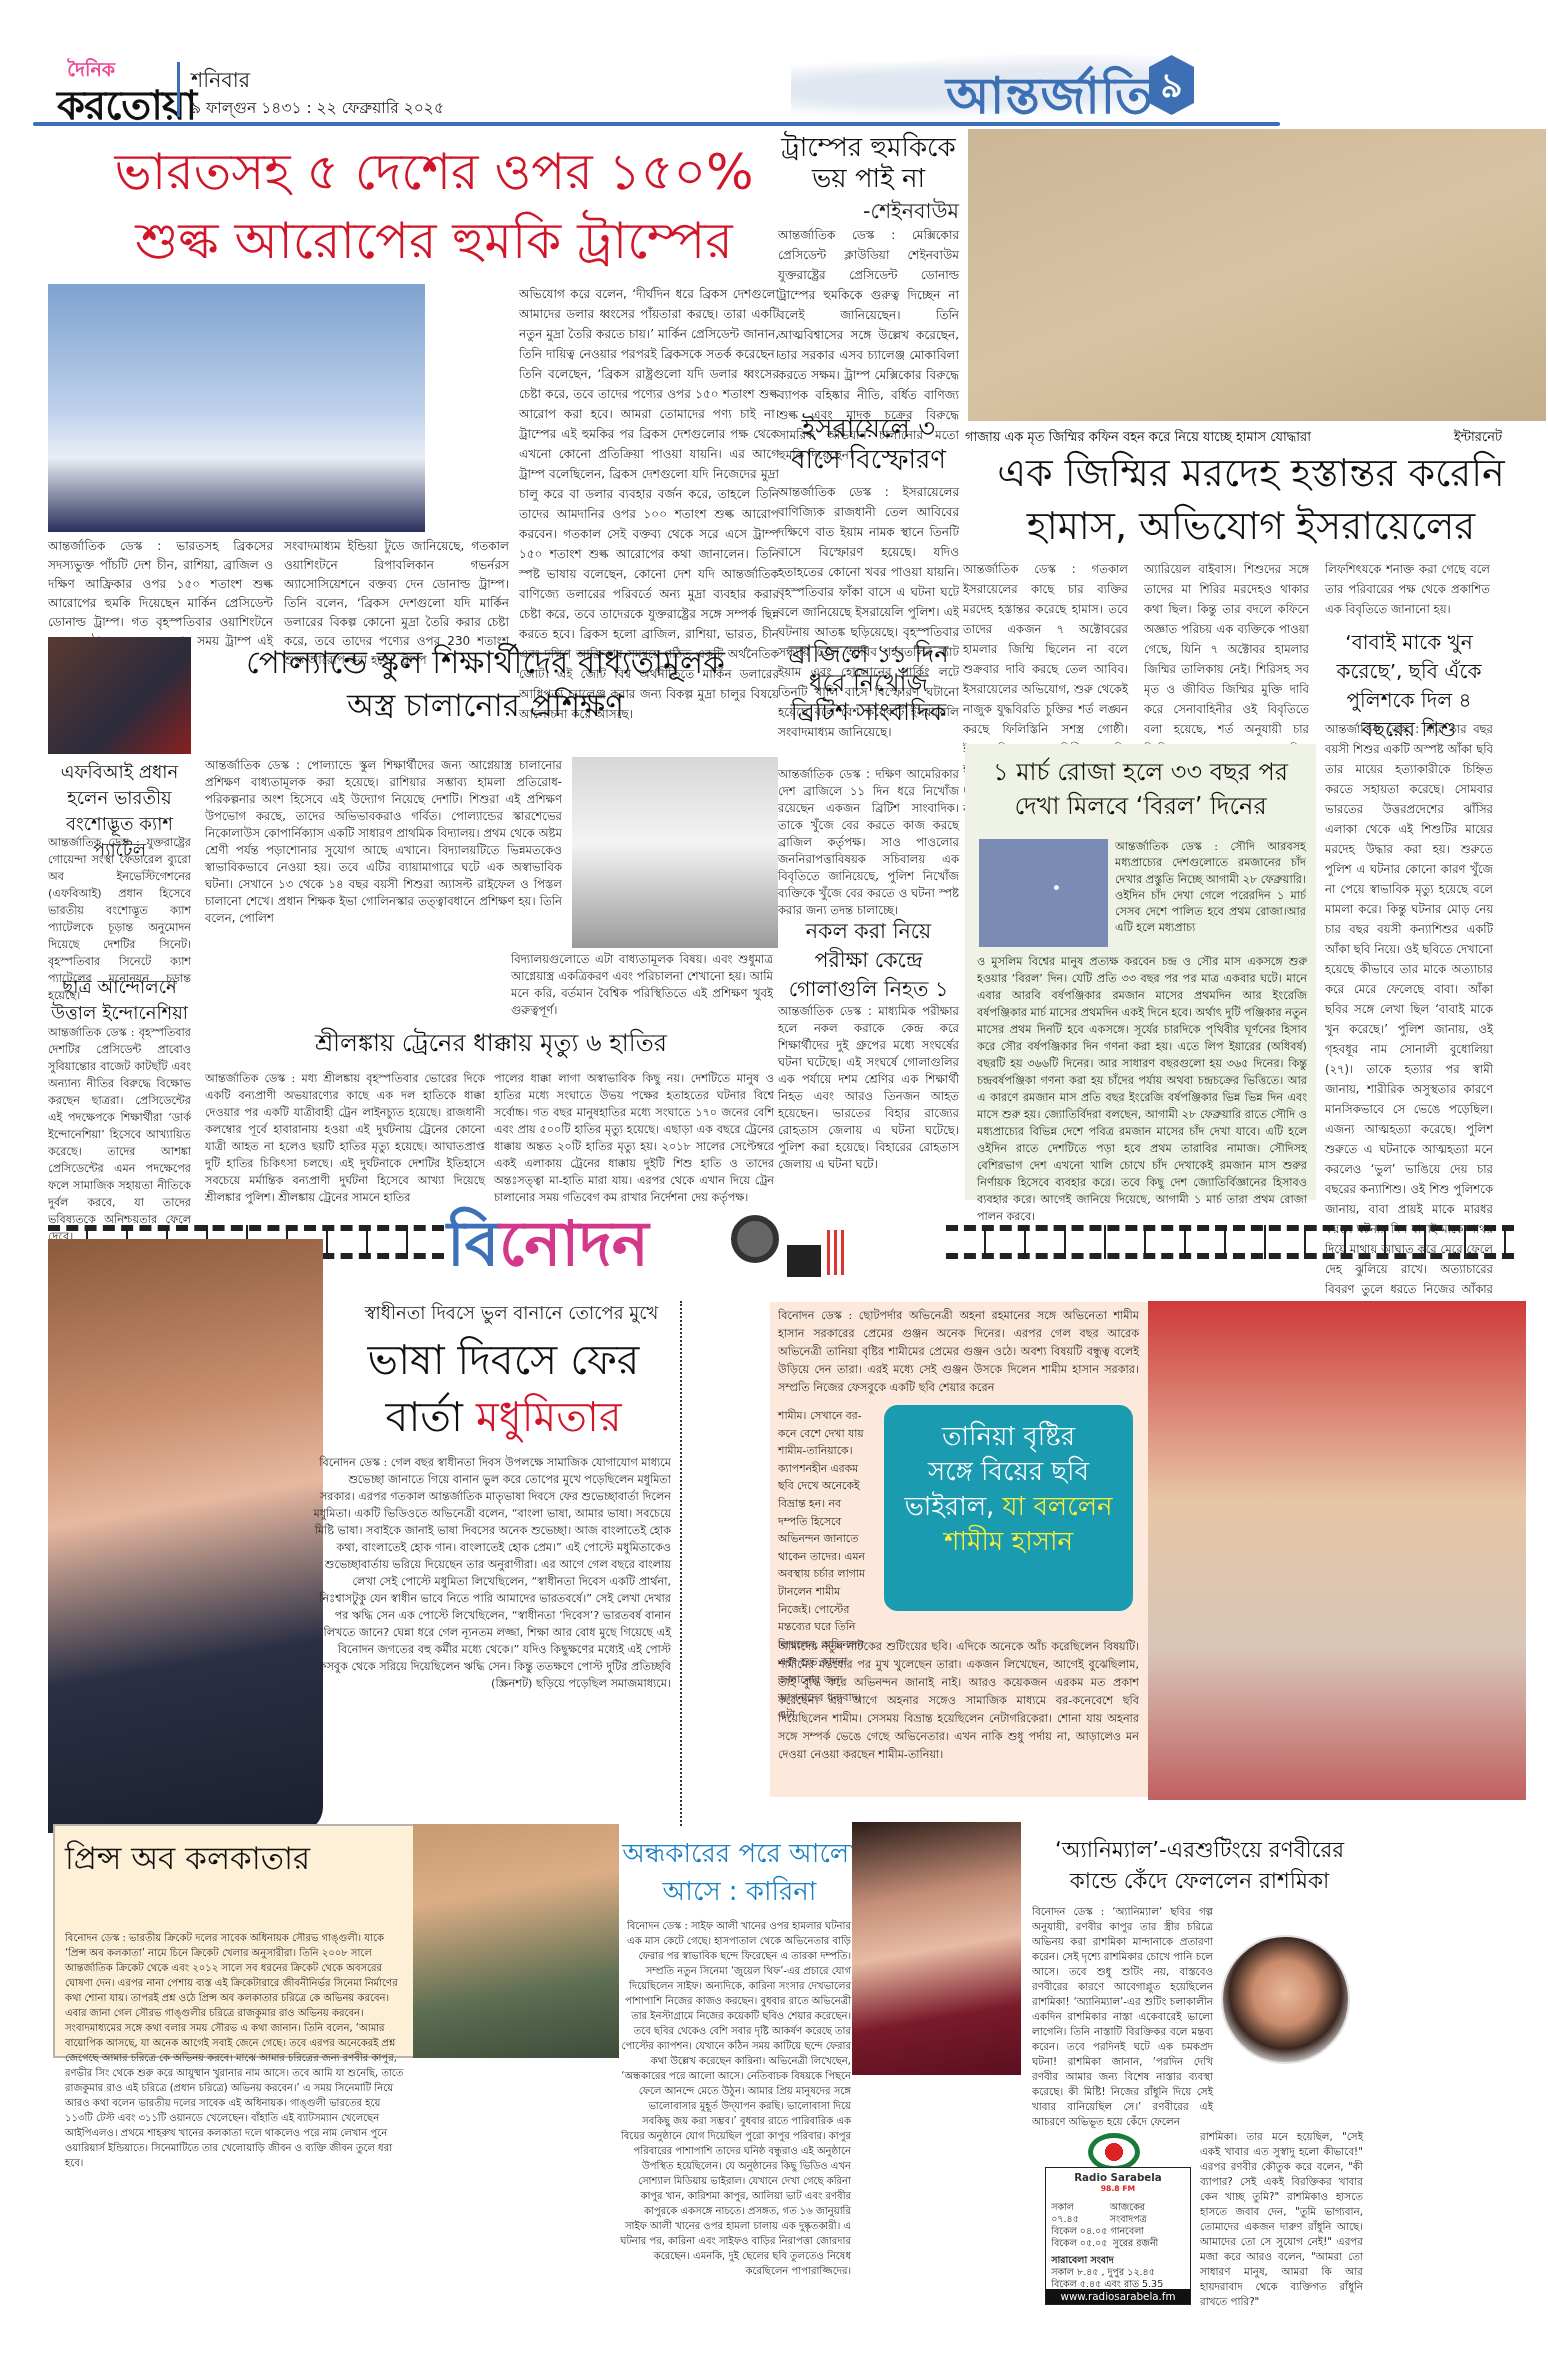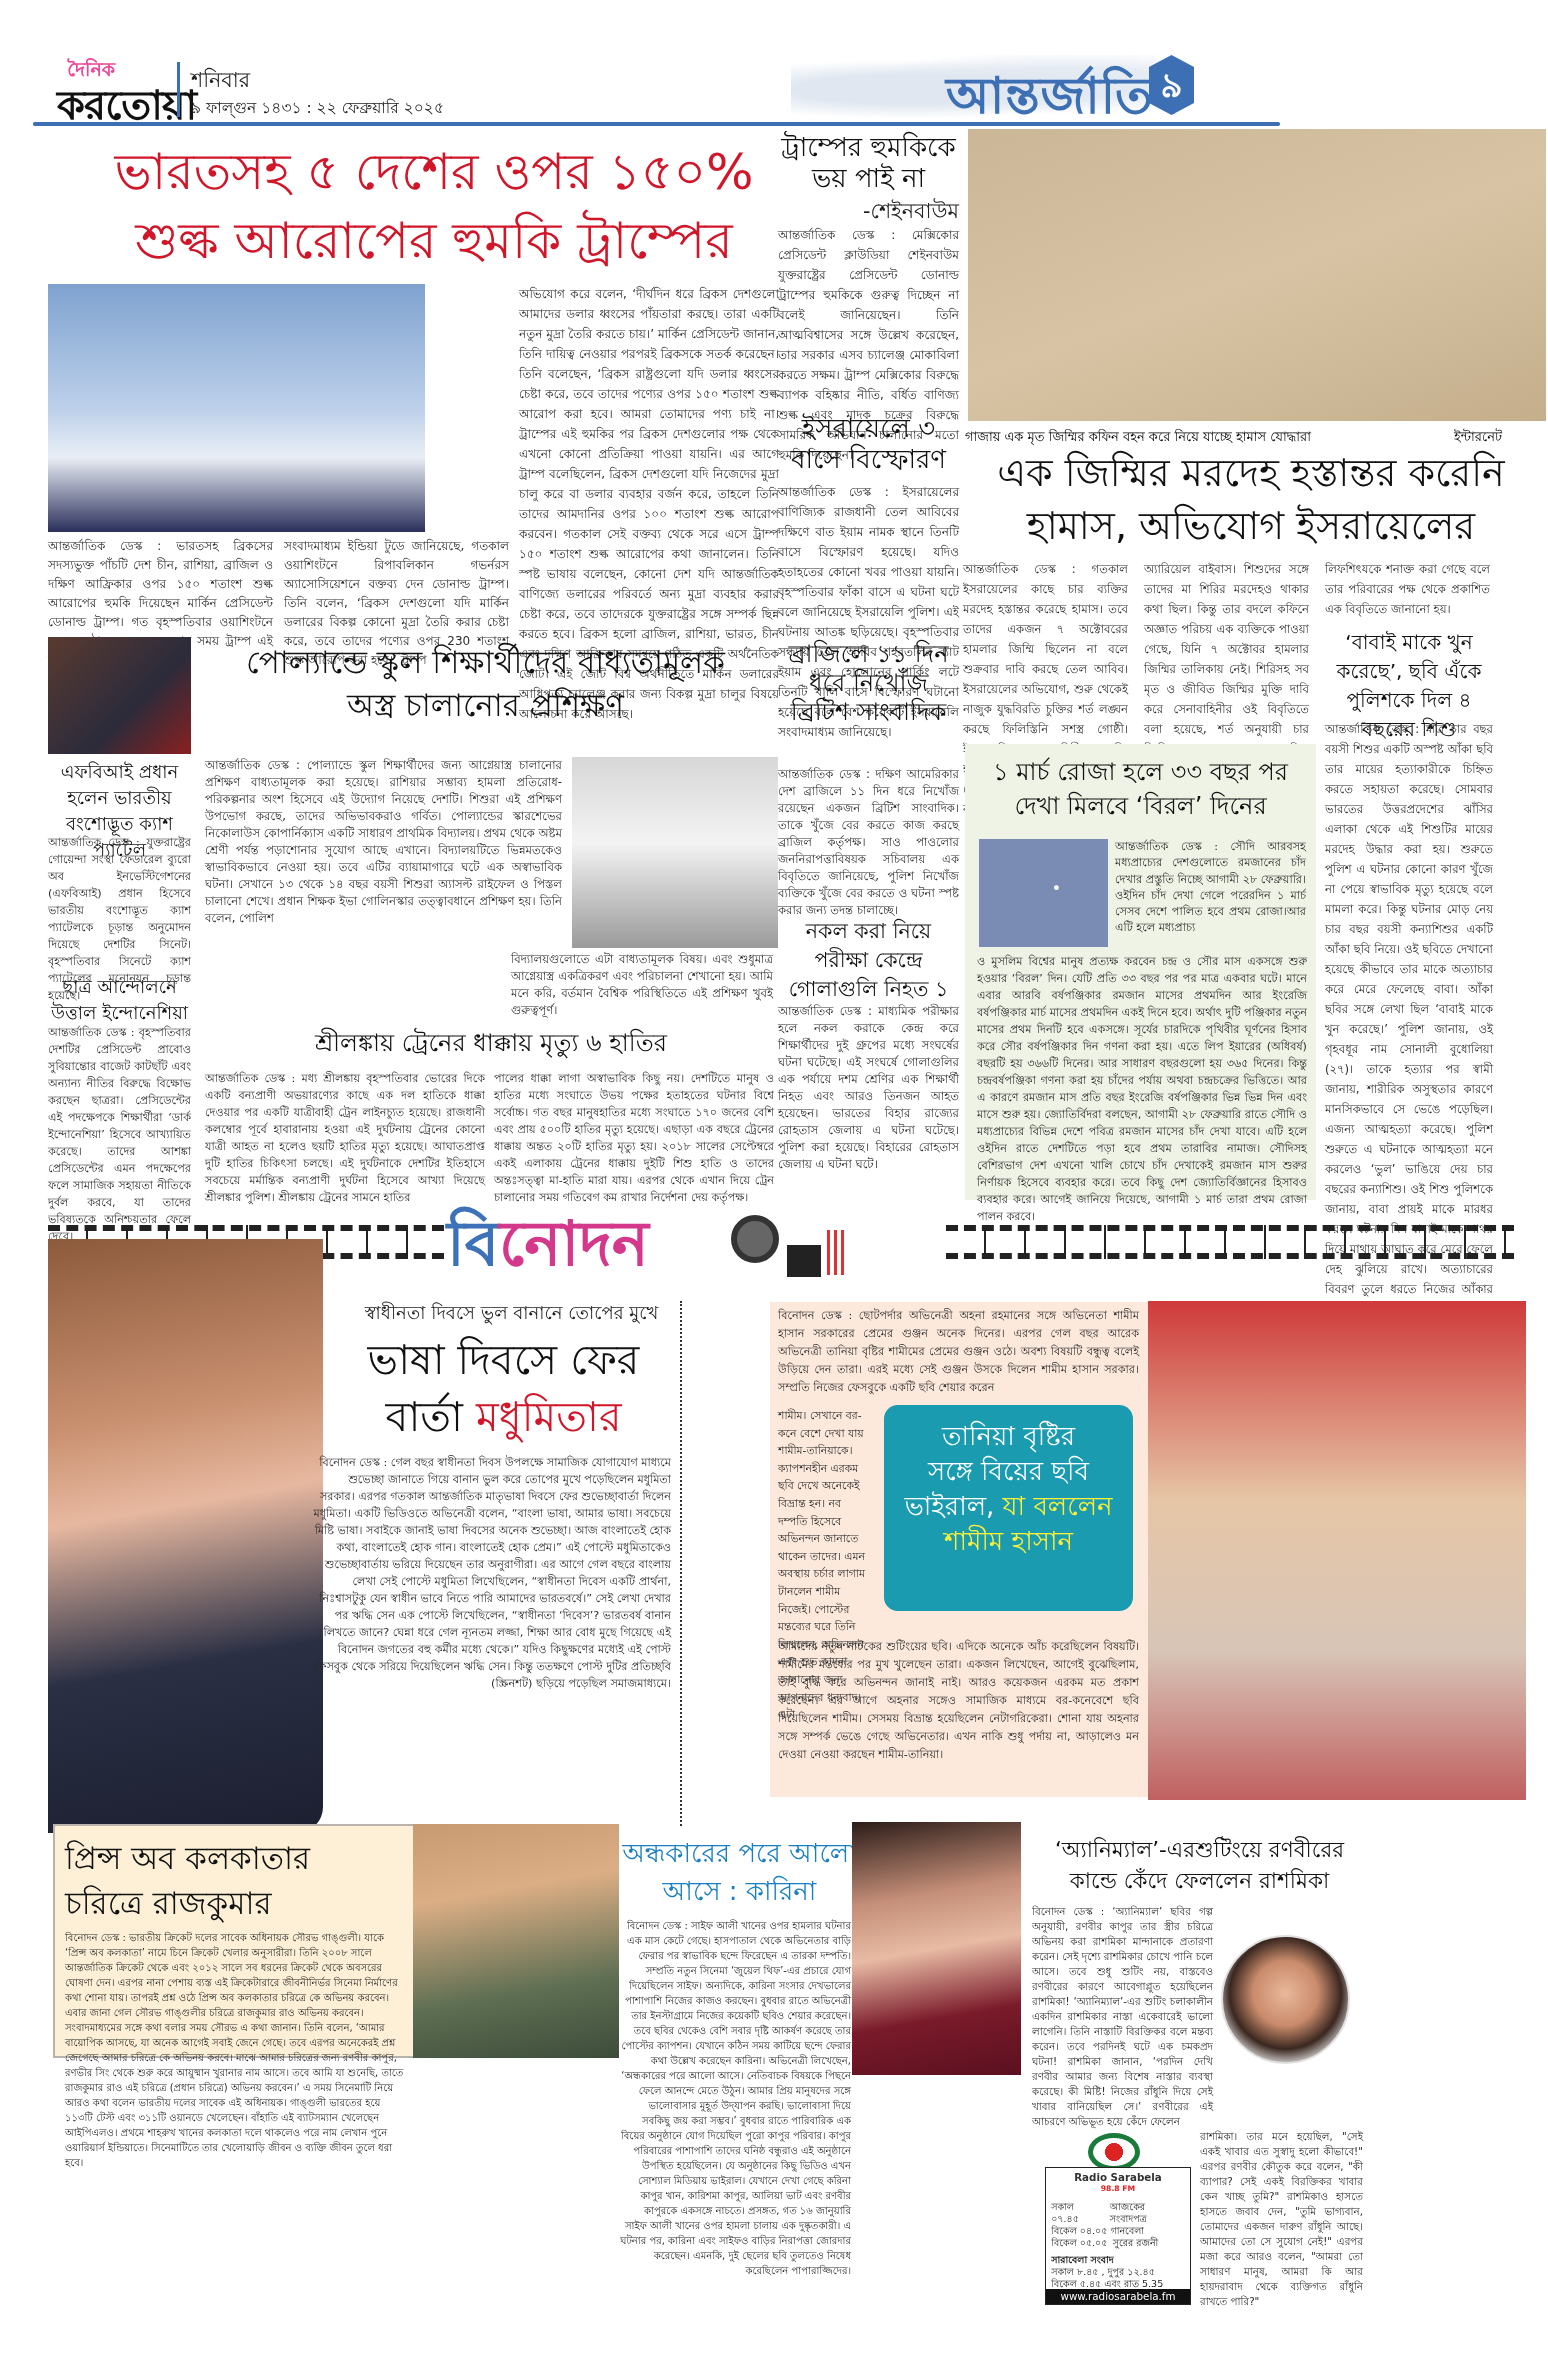--- a/index.html
+++ b/index.html
@@ -149,21 +149,20 @@
   <div>সঙ্গে বিয়ের ছবি</div>
   <div><span>ভাইরাল,</span> <span class="y">যা বললেন</span></div>
   <div class="y">শামীম হাসান</div>
 </div>
 <p class="abs body" style="left:778px;top:1638px;width:361px;font-size:11.2px;line-height:18px">আমাদের নতুন নাটকের শুটিংয়ের ছবি। এদিকে অনেকে আঁচ করেছিলেন বিষয়টি। শামীমের মন্তব্যের পর মুখ খুলেছেন তারা। একজন লিখেছেন, আগেই বুঝেছিলাম, তাই বুদ্ধি করে অভিনন্দন জানাই নাই। আরও কয়েকজন এরকম মত প্রকাশ করেছেন। এর আগে অহনার সঙ্গেও সামাজিক মাধ্যমে বর-কনেবেশে ছবি দিয়েছিলেন শামীম। সেসময় বিভ্রান্ত হয়েছিলেন নেটাগরিকেরা। শোনা যায় অহনার সঙ্গে সম্পর্ক ভেঙে গেছে অভিনেতার। এখন নাকি শুধু পর্দায় না, আড়ালেও মন দেওয়া নেওয়া করছেন শামীম-তানিয়া।</p>
 
 <div class="abs" id="prince-box" style="left:53px;top:1824px;width:361px;height:234px"></div>
 <div class="abs img" id="raj-img" style="left:413px;top:1824px;width:206px;height:234px"></div>
 <div class="abs hl" style="left:65px;top:1836px;width:344px;font-size:31px;line-height:45px;text-align:left">
   <div>প্রিন্স অব কলকাতার</div>
-  <div>চরিত্রে রাজকুমার</div>
 </div>
 <p class="abs body" style="left:65px;top:1930px;width:340px;font-size:10px;line-height:15px;text-align:left">বিনোদন ডেস্ক : ভারতীয় ক্রিকেট দলের সাবেক অধিনায়ক সৌরভ গাঙ্গুলী। যাকে ‘প্রিন্স অব কলকাতা’ নামে চিনে ক্রিকেট খেলার অনুসারীরা। তিনি ২০০৮ সালে আন্তর্জাতিক ক্রিকেট থেকে এবং ২০১২ সালে সব ধরনের ক্রিকেট থেকে অবসরের ঘোষণা দেন। এরপর নানা পেশায় ব্যস্ত এই ক্রিকেটারারে জীবনীনির্ভর সিনেমা নির্মাণের কথা শোনা যায়। তাপরই প্রশ্ন ওঠে প্রিন্স অব কলকাতার চরিত্রে কে অভিনয় করবেন। এবার জানা গেল সৌরভ গাঙ্গুলীর চরিত্রে রাজকুমার রাও অভিনয় করবেন। সংবাদমাধ্যমের সঙ্গে কথা বলার সময় সৌরভ এ কথা জানান। তিনি বলেন, ‘আমার বায়োপিক আসছে, যা অনেক আগেই সবাই জেনে গেছে। তবে এরপর অনেকেরই প্রশ্ন জেগেছে আমার চরিত্রে কে অভিনয় করবে। মাঝে আমার চরিত্রের জন্য রণবীর কাপুর, রণভীর সিং থেকে শুরু করে আয়ুষ্মান খুরানার নাম আসে। তবে আমি যা শুনেছি, তাতে রাজকুমার রাও এই চরিত্রে (প্রধান চরিত্রে) অভিনয় করবেন।’ এ সময় সিনেমাটি নিয়ে আরও কথা বলেন ভারতীয় দলের সাবেক এই অধিনায়ক। গাঙ্গুলী ভারতের হয়ে ১১৩টি টেস্ট এবং ৩১১টি ওয়ানডে খেলেছেন। বাঁহাতি এই ব্যাটসম্যান খেলেছেন আইপিএলও। প্রথমে শাহরুখ খানের কলকাতা দলে থাকলেও পরে নাম লেখান পুনে ওয়ারিয়ার্স ইন্ডিয়াতে। সিনেমাটিতে তার খেলোয়াড়ি জীবন ও ব্যক্তি জীবন তুলে ধরা হবে।</p>
 
 <div class="abs hl" style="left:619px;top:1834px;width:241px;font-size:26px;line-height:38px;color:#1a7fc0">
   <div>অন্ধকারের পরে আলো</div>
   <div>আসে : কারিনা</div>
 </div>
 <div class="abs img" id="kareena-img"></div>
 <p class="abs body" style="left:619px;top:1918px;width:232px;font-size:10px;line-height:15px;text-align:right">বিনোদন ডেস্ক : সাইফ আলী খানের ওপর হামলার ঘটনার এক মাস কেটে গেছে। হাসপাতাল থেকে অভিনেতার বাড়ি ফেরার পর স্বাভাবিক ছন্দে ফিরেছেন এ তারকা দম্পতি। সম্প্রতি নতুন সিনেমা ‘জুয়েল থিফ’-এর প্রচারে যোগ দিয়েছিলেন সাইফ। অন্যদিকে, কারিনা সংসার দেখভালের পাশাপাশি নিজের কাজও করছেন। বুধবার রাতে অভিনেত্রী তার ইনস্টাগ্রামে নিজের কয়েকটি ছবিও শেয়ার করেছেন। তবে ছবির থেকেও বেশি সবার দৃষ্টি আকর্ষণ করেছে তার পোস্টের ক্যাপশন। যেখানে কঠিন সময় কাটিয়ে ছন্দে ফেরার কথা উল্লেখ করেছেন কারিনা। অভিনেত্রী লিখেছেন, ‘অন্ধকারের পরে আলো আসে। নেতিবাচক বিষয়কে পিছনে ফেলে আনন্দে মেতে উঠুন। আমার প্রিয় মানুষদের সঙ্গে ভালোবাসার মুহূর্ত উদ্‌যাপন করছি। ভালোবাসা দিয়ে সবকিছু জয় করা সম্ভব।’ বুধবার রাতে পারিবারিক এক বিয়ের অনুষ্ঠানে যোগ দিয়েছিল পুরো কাপুর পরিবার। কাপুর পরিবারের পাশাপাশি তাদের ঘনিষ্ঠ বন্ধুরাও এই অনুষ্ঠানে উপস্থিত হয়েছিলেন। যে অনুষ্ঠানের কিছু ভিডিও এখন সোশ্যাল মিডিয়ায় ভাইরাল। যেখানে দেখা গেছে করিনা কাপুর খান, কারিশমা কাপুর, আলিয়া ভাট এবং রণবীর কাপুরকে একসঙ্গে নাচতে। প্রসঙ্গত, গত ১৬ জানুয়ারি সাইফ আলী খানের ওপর হামলা চালায় এক দুষ্কৃতকারী। এ ঘটনার পর, কারিনা এবং সাইফও বাড়ির নিরাপত্তা জোরদার করেছেন। এমনকি, দুই ছেলের ছবি তুলতেও নিষেধ করেছিলেন পাপারাজ্জিদের।</p>
 

